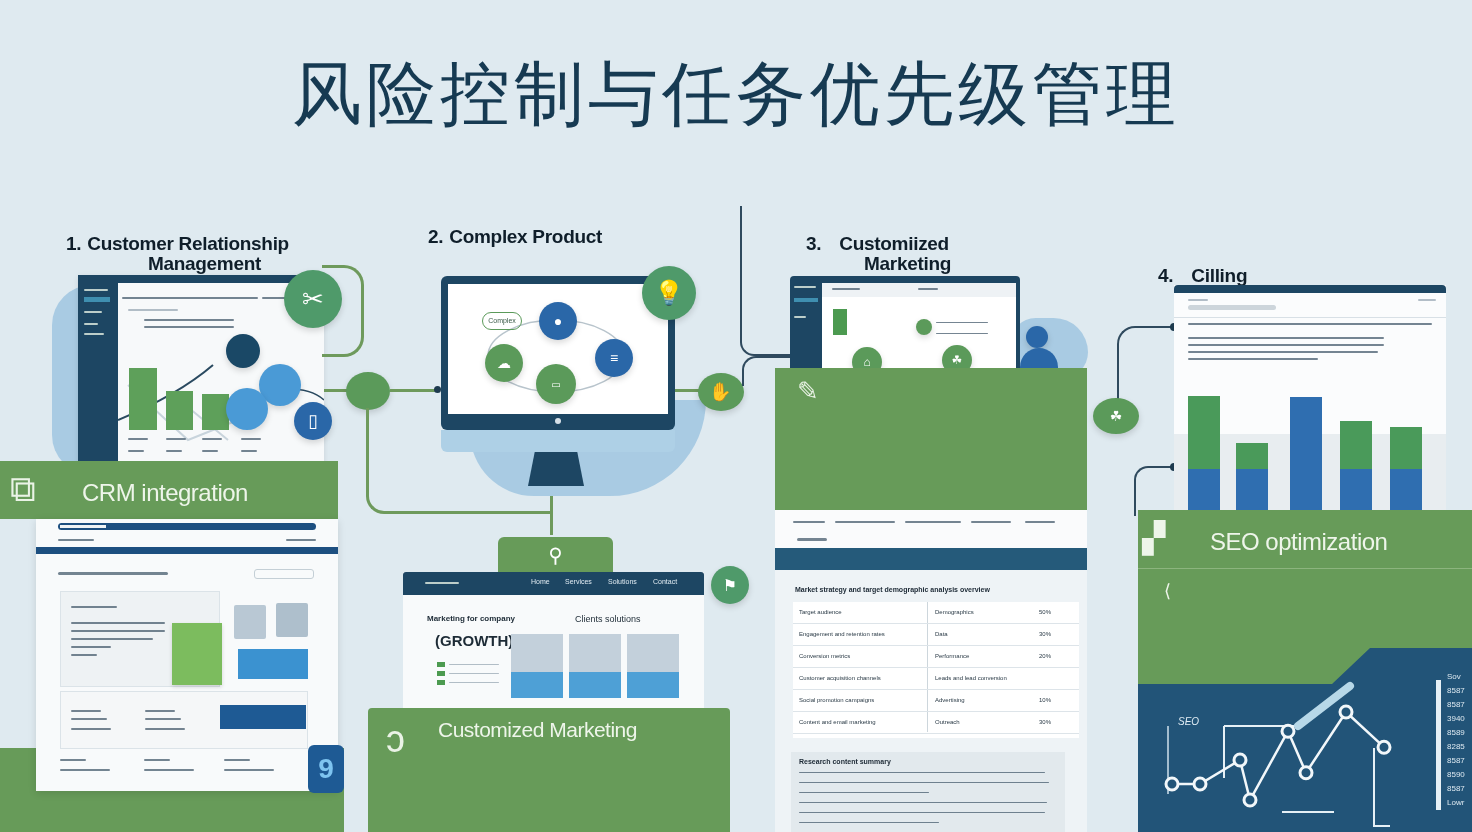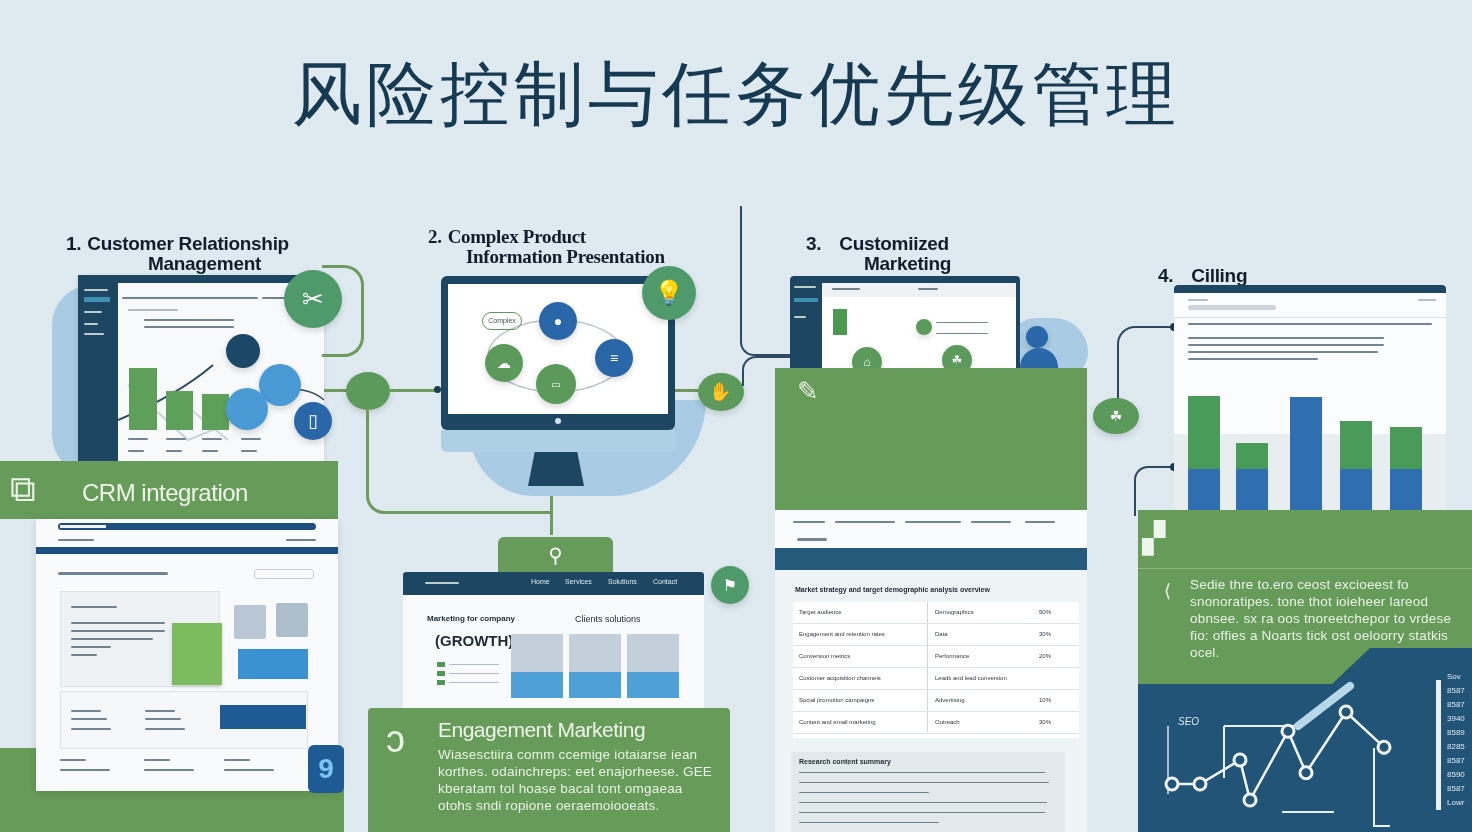--- a/index.html
+++ b/index.html
@@ -141,23 +141,22 @@
   <div class="abs" style="left:184px; top:186px; width:86px; height:24px; background:#1e5a94;"></div>
   <div class="ln dk" style="left:24px; top:240px; width:26px; height:2px;"></div>
   <div class="ln dk" style="left:108px; top:240px; width:26px; height:2px;"></div>
   <div class="ln dk" style="left:188px; top:240px; width:26px; height:2px;"></div>
   <div class="ln dk" style="left:24px; top:250px; width:50px; height:2px;"></div>
   <div class="ln dk" style="left:108px; top:250px; width:50px; height:2px;"></div>
   <div class="ln dk" style="left:188px; top:250px; width:50px; height:2px;"></div>
 </div>
 <div class="abs" style="left:308px; top:745px; width:36px; height:48px; background:#1e5a94; border-radius:6px; color:#7ec4f0; font-size:28px; font-weight:700; text-align:center; line-height:48px;">9</div>
 
-<div class="sec-title" style="left:428px; top:227px;font-family:Liberation Serif, serif;">
+<div class="sec-title" style="left:428px; top:227px;">
   <span class="num">2.</span><span>Complex Product</span>
-  <span class="l2" style="padding-left:38px;">Information Presentation</span>
 </div>
 
 <div class="abs" style="left:470px; top:400px; width:236px; height:96px; background:#a9cbe3; border-radius:0 0 120px 80px;"></div>
 
 <div class="monitor-frame" style="left:441px; top:276px; width:234px; height:154px;">
   <div class="screen" style="left:7px; top:8px; width:220px; height:130px;">
     <svg class="abs" style="left:0; top:0;" width="220" height="130">
       <ellipse cx="108" cy="72" rx="68" ry="36" stroke="#b8c4cc" stroke-width="1.5" fill="none"></ellipse>
     </svg>
     <div class="abs" style="left:34px; top:28px; width:40px; height:18px; border:1.5px solid #5b9a5a; border-radius:10px; font-size:7px; color:#3a5a48; text-align:center; line-height:15px;">Complex</div>
@@ -199,22 +198,21 @@
       <div class="abs" style="left:0; bottom:0; width:52px; height:26px; background:#4ea0d6;"></div>
     </div>
   <div class="abs" style="left:224px; top:62px; width:52px; height:64px; background:#c3d0db;">
       <div class="abs" style="left:0; bottom:0; width:52px; height:26px; background:#4ea0d6;"></div>
     </div>
 </div>
 <div class="circle green2" style="left:711px; top:566px; width:38px; height:38px; font-size:16px;">⚑</div>
 
 <div class="panel-green" style="left:368px; top:708px; width:362px; height:124px; border-radius:4px 4px 0 0;">
   <div class="abs" style="left:18px; top:10px; font-size:38px; color:#eaf3e6;">ↄ</div>
-  <div class="abs" style="left:70px; top:10px; font-size:21px; color:#eef5ea; letter-spacing:-.5px;">Engagement Marketing</div>
-  <div class="abs ptext" style="left:70px; top:38px; width:282px;">Wiasesctiira comm ccemige iotaiarse iean korthes. odainchreps: eet enajorheese. GEE kberatam tol hoase bacal tont omgaeaa otohs sndi ropione oeraemoiooeats.</div>
+  <div class="abs" style="left:70px; top:10px; font-size:21px; color:#eef5ea; letter-spacing:-.5px;">Customized Marketing</div>
 </div>
 
 <div class="wire dk" style="left:740px; top:206px; width:50px; height:150px; border-width:0 0 2px 2px; border-radius:0 0 0 14px;"></div>
 <div class="wire dk" style="left:742px; top:356px; width:48px; height:30px; border-width:2px 0 0 2px; border-radius:14px 0 0 0;"></div>
 <div class="sec-title" style="left:806px; top:234px;">
   <span class="num" style="margin-right:18px;">3.</span><span>Customiized</span>
   <span class="l2" style="padding-left:58px;">Marketing</span>
 </div>
 
 <div class="abs" style="left:1010px; top:318px; width:78px; height:60px; background:#a9cbe3; border-radius:30px 40px 30px 0;"></div>
@@ -330,23 +328,23 @@
       <div class="bar" style="left: 116px; top: 112.4px; width: 32px; height: 117.6px; background: rgb(47, 110, 176);"></div>
       <div class="bar" style="left: 166px; top: 183.94px; width: 32px; height: 46.06px; background: rgb(47, 110, 176);"></div>
       <div class="bar" style="left: 166px; top: 135.94px; width: 32px; height: 48px; background: rgb(74, 154, 90);"></div>
       <div class="bar" style="left: 216px; top: 183.94px; width: 32px; height: 46.06px; background: rgb(47, 110, 176);"></div>
       <div class="bar" style="left: 216px; top: 141.94px; width: 32px; height: 42px; background: rgb(74, 154, 90);"></div>
     </div>
 </div>
 
 <div class="panel-green" style="left:1138px; top:510px; width:334px; height:174px;">
   <div class="abs" style="left:4px; top:8px; width:46px; height:40px; font-size:30px; color:#eef5ea; line-height:40px;">▞</div>
+  <div class="abs" style="left:72px; top:18px; font-size:24px; color:#eef5ea; letter-spacing:-.5px;">SEO optimization</div>
   <div class="abs" style="left:0; top:58px; width:334px; height:1px; background:#8cb57e;"></div>
   <div class="abs" style="left:26px; top:70px; font-size:18px; color:#eef5ea;">⟨</div>
-  <div class="abs ptext" style="left:52px; top:66px; width:276px;">Sedie thre to.ero ceost excioeest fo snonoratipes. tone thot ioieheer lareod obnsee. sx ra oos tnoreetchepor to vrdese fio: offies a Noarts tick ost oeloorry statkis ocel.</div>
 </div>
 <div class="abs" style="left:1138px; top:648px; width:334px; height:184px; background:#225478; clip-path: polygon(0 36px, 194px 36px, 232px 0, 100% 0, 100% 100%, 0 100%);"></div>
 <svg class="abs" id="seo-svg" style="left:1138px; top:648px;" width="334" height="184">
     <path d="M30 78 L30 146" stroke="#cfe0ec" stroke-width="1.5"></path>
     <path d="M86 78 L86 130 M86 78 L160 78" stroke="#e6f0f6" stroke-width="2" fill="none"></path>
     <path d="M236 100 L236 178 L252 178" stroke="#e6f0f6" stroke-width="2" fill="none"></path>
     <path d="M144 164 L196 164" stroke="#e6f0f6" stroke-width="2"></path>
     <path d="M160 78 L212 38" stroke="#b7d8e8" stroke-width="8" stroke-linecap="round"></path>
     <rect x="298" y="32" width="5" height="130" fill="#e6f0f6"></rect>
     <polyline points="34,136 62,136 102,112 112,152 150,83.19999999999999 168,124.8 208,64 246,99.19999999999999" stroke="#f2f7fa" stroke-width="2.5" fill="none"></polyline>

